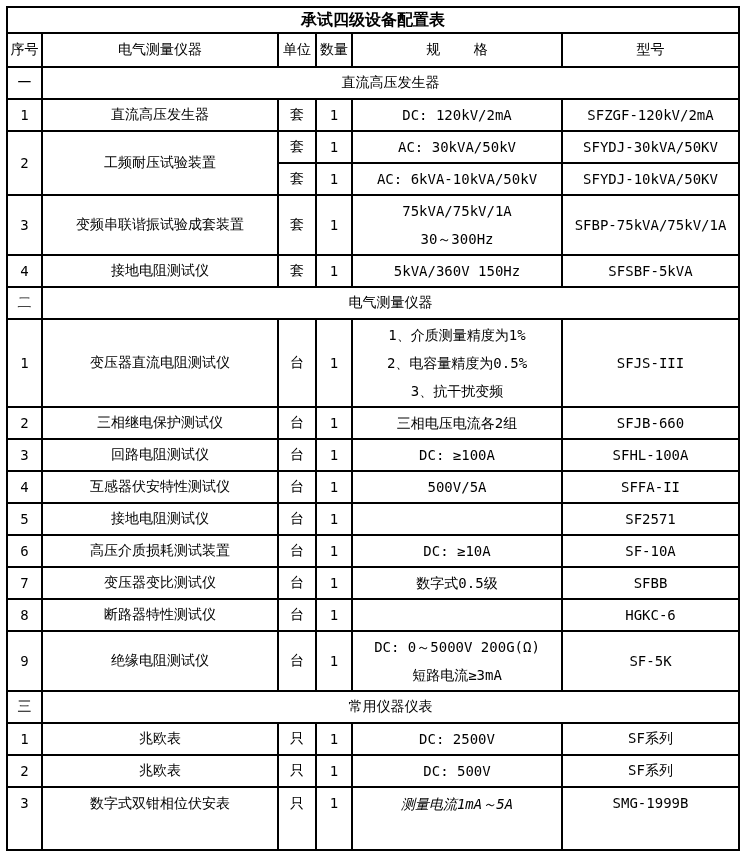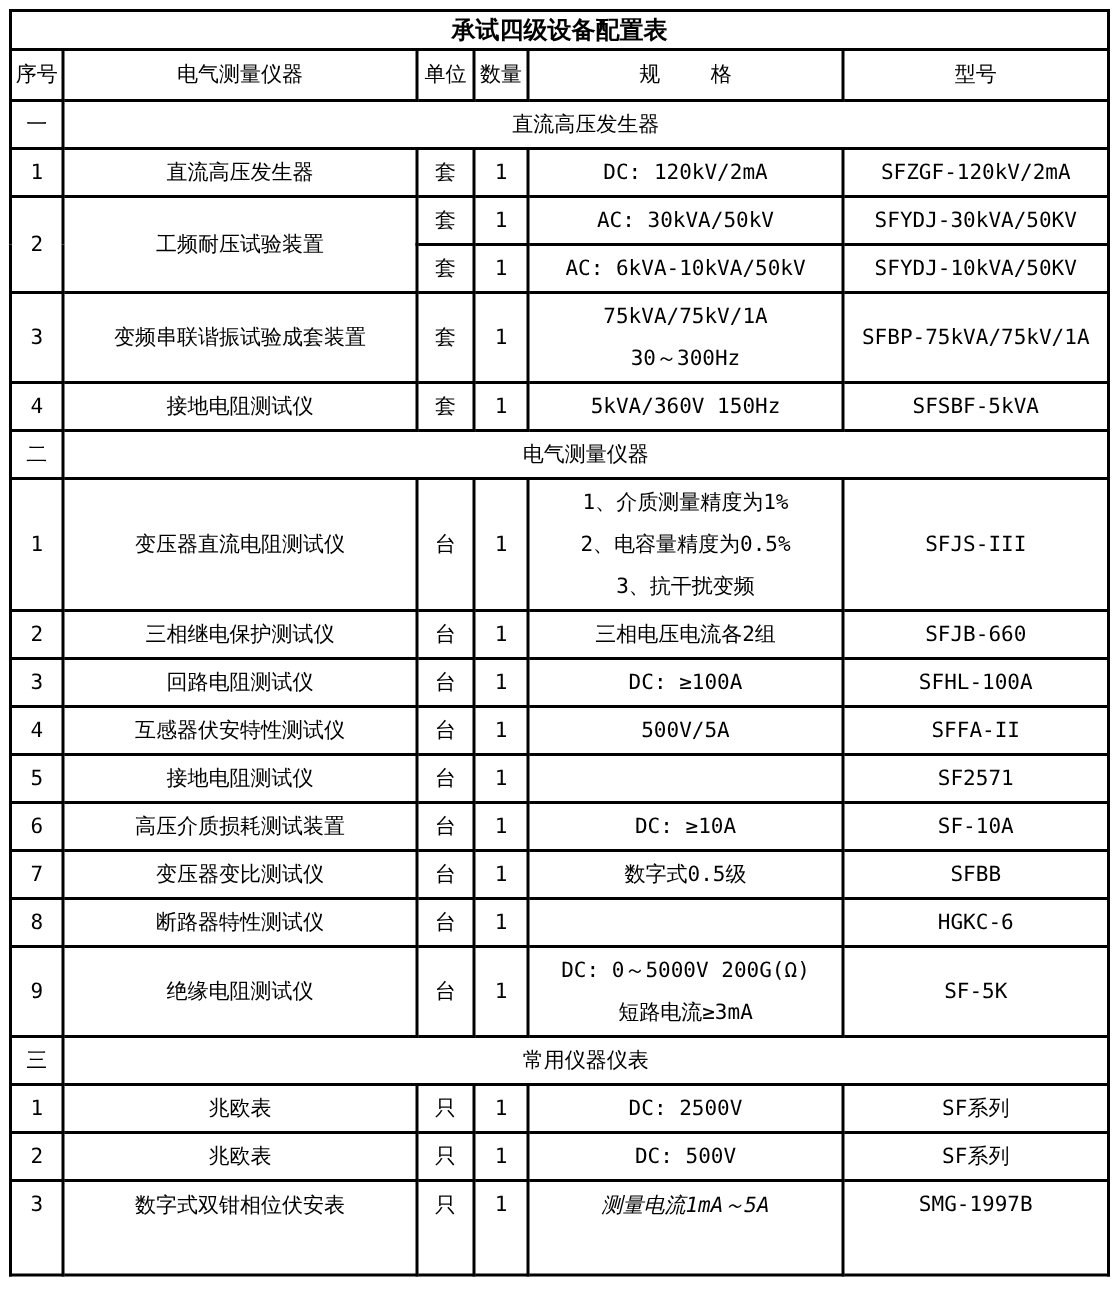--- a/index.html
+++ b/index.html
@@ -246,16 +246,16 @@
         <td>SF系列</td>
       </tr>
       <tr>
         <td rowspan="1">3</td>
         <td rowspan="1">数字式双钳相位伏安表</td>
         <td>只</td>
         <td>1</td>
         <td class="c-spec">
           <div class="spec-line">测量电流1mA～5A</div>
         </td>
-        <td>SMG-1997B</td>
+        <td>SMG-1999B</td>
       </tr>
     </tbody>
 </table>
 
 </body></html>

